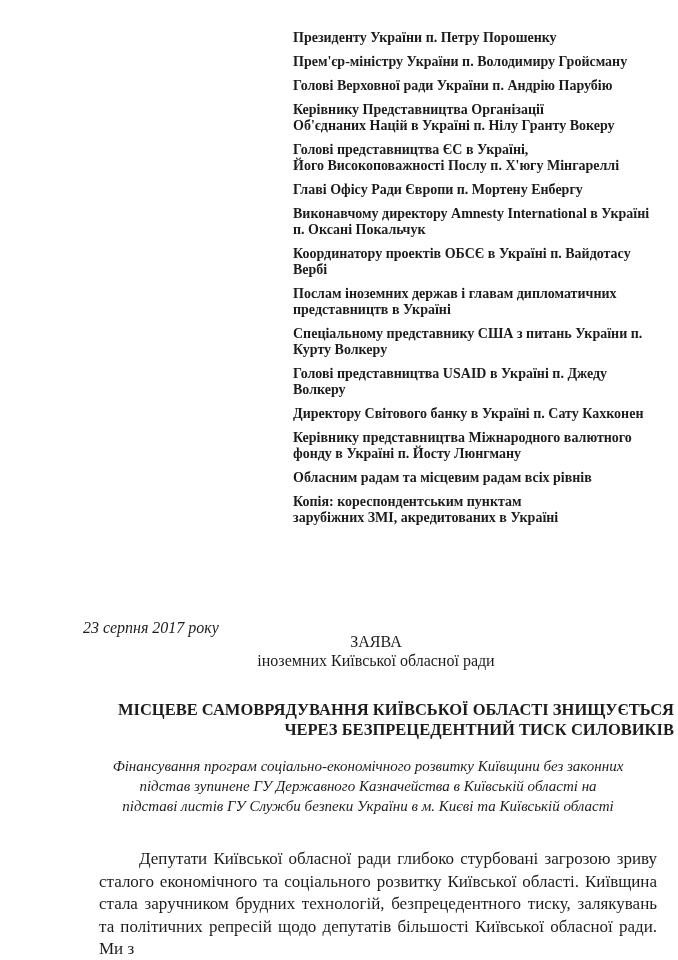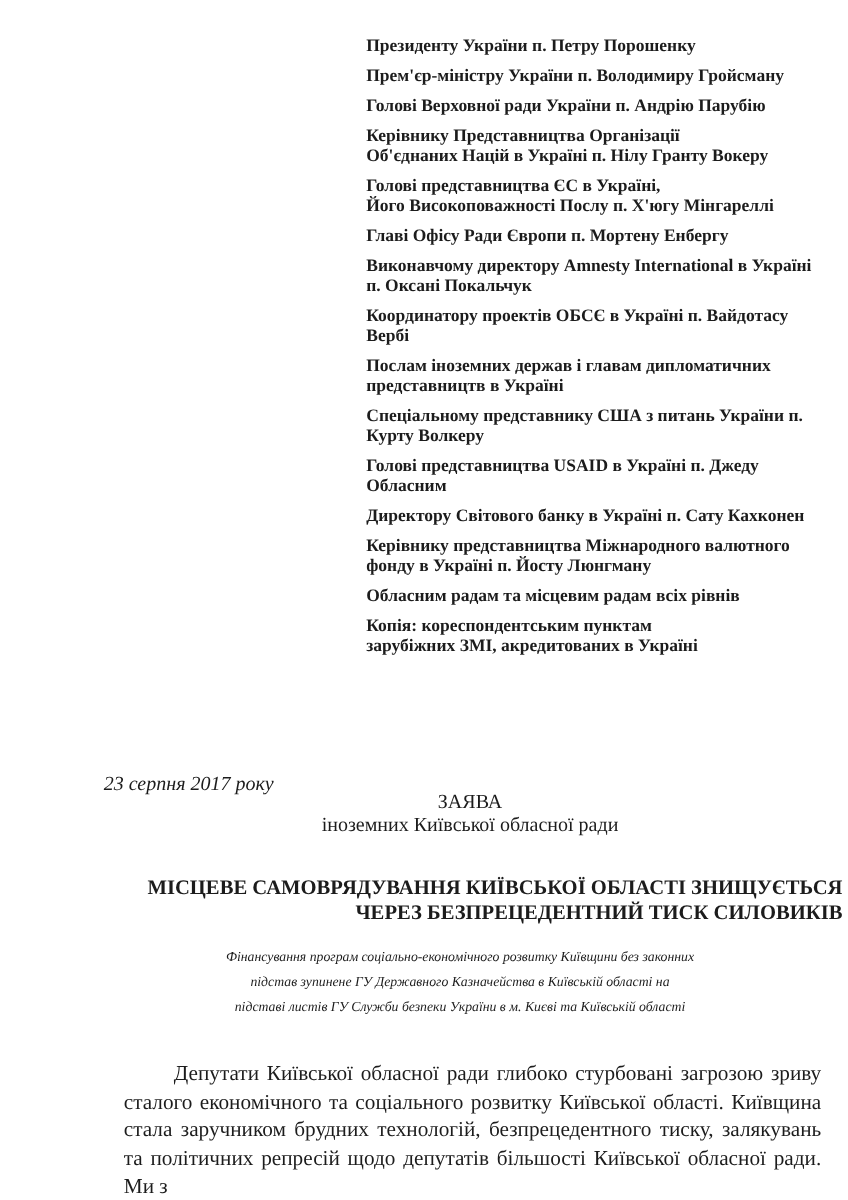--- a/index.html
+++ b/index.html
@@ -61,21 +61,21 @@
   }
 
   
   .lede {
     position: absolute;
     left: 62px;
     top: 756px;
     width: 612px;
     text-align: center;
     font-style: italic;
-    font-size: 11px;
+    font-size: 15px;
     line-height: 20px;
   }
 
   
   .body-text {
     position: absolute;
     left: 82px;
     top: 831px;
     width: 592px;
     text-align: justify;
@@ -97,21 +97,21 @@
 Його Високоповажності Послу п. Х'югу  Мінгареллі</div>
   <div class="item pre">Главі Офісу Ради Європи п. Мортену Енбергу</div>
   <div class="item pre">Виконавчому директору Amnesty International в Україні
 п. Оксані Покальчук</div>
   <div class="item pre">Координатору проектів ОБСЄ в Україні п.  Вайдотасу
 Вербі</div>
   <div class="item pre">Послам іноземних держав і главам дипломатичних
 представництв в Україні</div>
   <div class="item pre">Спеціальному представнику США з питань України п.
 Курту Волкеру</div>
-  <div class="item pre">Голові представництва USAID в Україні п. Джеду Обласним</div>
+  <div class="item pre">Голові представництва USAID в Україні п. Джеду Волкеру</div>
   <div class="item pre">Директору Світового банку в Україні п. Сату Кахконен</div>
   <div class="item pre">Керівнику представництва Міжнародного валютного
 фонду в Україні п. Йосту Люнгману</div>
   <div class="item pre">Обласним радам та місцевим радам всіх рівнів</div>
   <div class="item pre">Копія: кореспондентським пунктам
 зарубіжних ЗМІ, акредитованих в Україні</div>
 </div>
 
 <div class="doc-date">23 серпня 2017 року</div>
 

